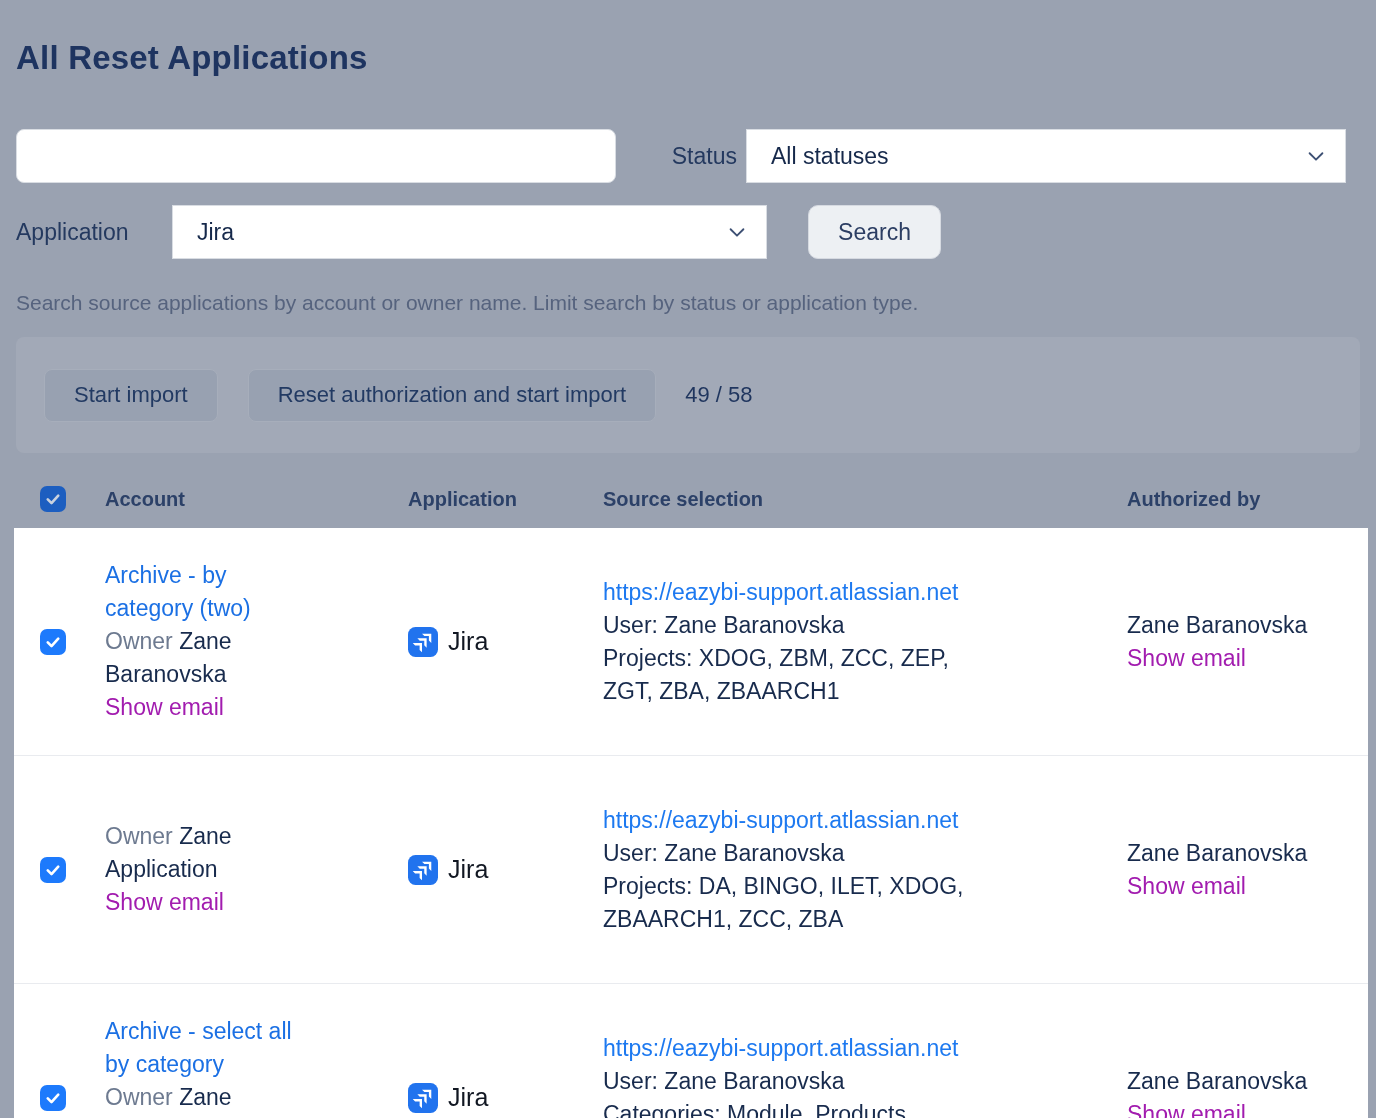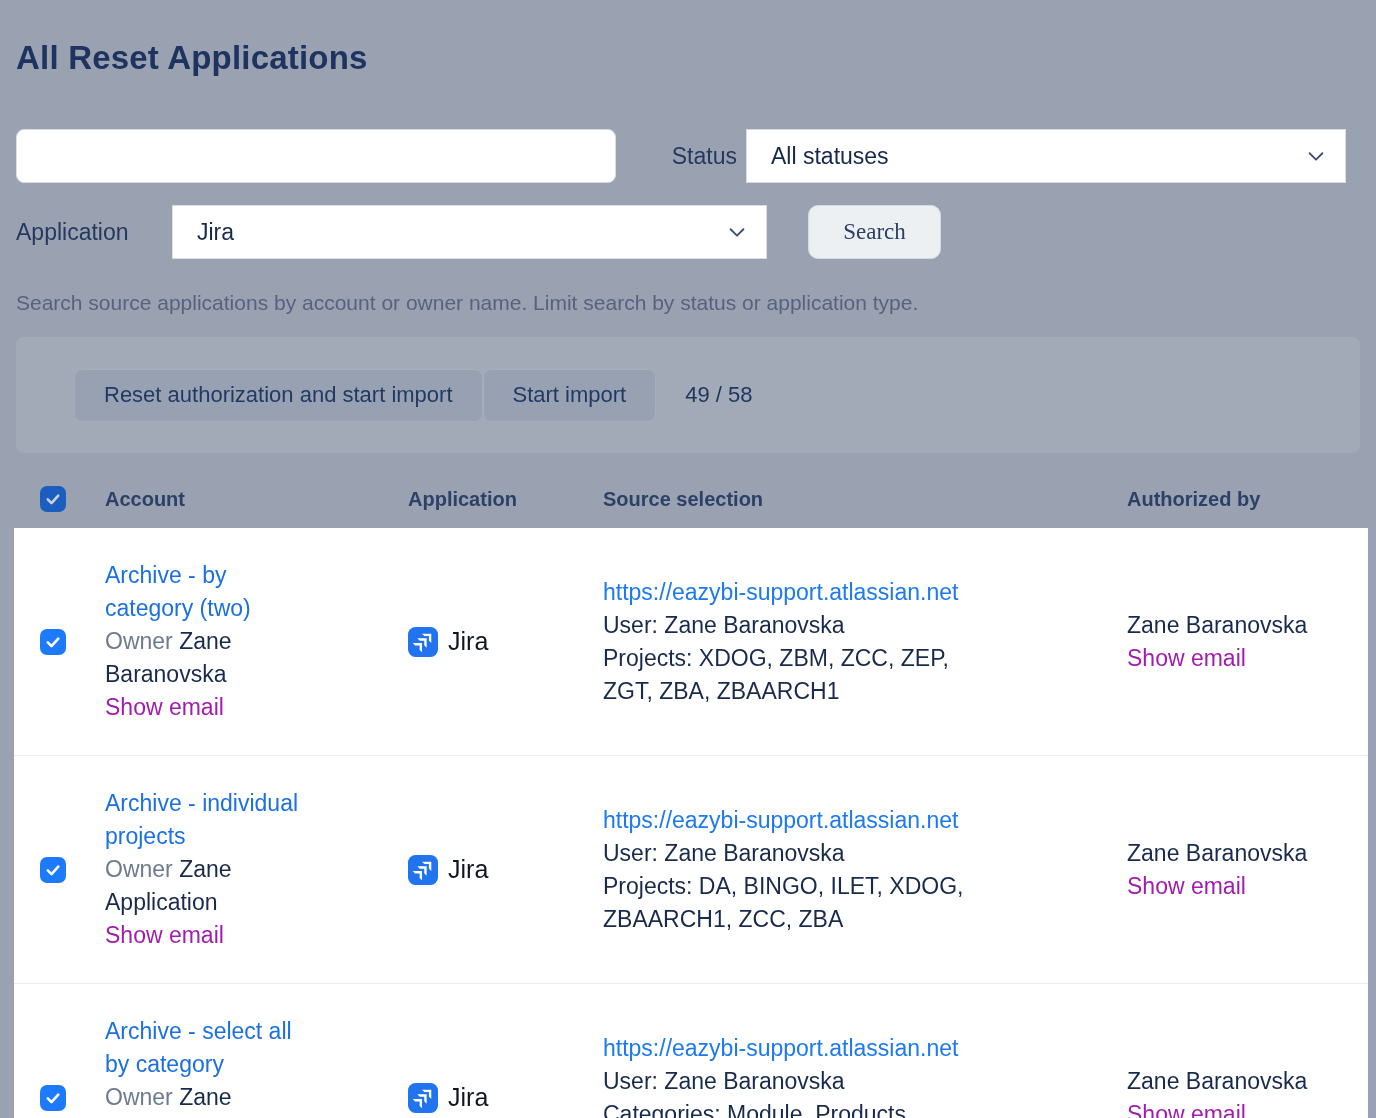--- a/index.html
+++ b/index.html
@@ -36,21 +36,21 @@
     padding:0 18px 0 24px; cursor:pointer;
   }
   .select-status { width:600px; margin-left:9px; }
   .select-application { width:595px; }
   .select .sel-value { font-size:23px; color:#16294b; }
   .chevron { width:22px; height:22px; flex:0 0 auto; }
 
   .search-btn {
     margin-left:41px; width:133px; height:54px;
     background:#edf0f3; border:1px solid #d6dae1; border-radius:10px;
-    font-family:Liberation Serif, serif;
+    font-family:Liberation Sans, sans-serif;
     font-size:23px; color:#2c3e63; cursor:pointer;
   }
 
   .help-text { margin:31px 0 0 16px; font-size:21px; line-height:26px; color:#56637e; }
 
   
   .actions-panel {
     margin:21px 0 0 16px; width:1344px; height:116px;
     background:#a2a9b7; border-radius:8px;
     display:flex; align-items:center; padding-left:28px;
@@ -131,22 +131,22 @@
       <svg class="chevron" viewBox="0 0 24 24" fill="none">
         <path d="M5 9 L12 16 L19 9" stroke="#3c4f73" stroke-width="2" stroke-linecap="round" stroke-linejoin="round"></path>
       </svg>
     </div>
     <button class="search-btn">Search</button>
   </div>
 
   <p class="help-text">Search source applications by account or owner name. Limit search by status or application type.</p>
 
   <div class="actions-panel">
+    <button class="panel-btn btn-start">Start import</button>
     <button class="panel-btn btn-reset">Reset authorization and start import</button>
-    <button class="panel-btn btn-start">Start import</button>
     <span class="counter">49 / 58</span>
   </div>
 
   <div class="table-header grid">
     <div class="cell-check">
       <span class="checkbox dim checked" id="select-all-checkbox">
         <svg width="18" height="18" viewBox="0 0 24 24" fill="none">
           <path d="M5 12.5 L10 17.5 L19 7.5" stroke="#ffffff" stroke-width="3.5" stroke-linecap="round" stroke-linejoin="round"></path>
         </svg>
       </span>
@@ -203,22 +203,20 @@
 
   <div class="row grid">
     <div class="cell-check">
       <span class="checkbox checked">
         <svg width="18" height="18" viewBox="0 0 24 24" fill="none">
           <path d="M5 12.5 L10 17.5 L19 7.5" stroke="#ffffff" stroke-width="3.5" stroke-linecap="round" stroke-linejoin="round"></path>
         </svg>
       </span>
     </div>
     <div class="cell cell-account">
-      <a class="account-link pre">Archive - individual
-projects</a>
       <div class="owner-line">
         <span class="gray">Owner</span>
         <span class="dark pre">Zane
 Application</span>
       </div>
       <a class="show-email">Show email</a>
     </div>
     <div class="cell cell-app">
       <span class="jira-icon">
         <svg width="30" height="30" viewBox="0 0 32 32">

